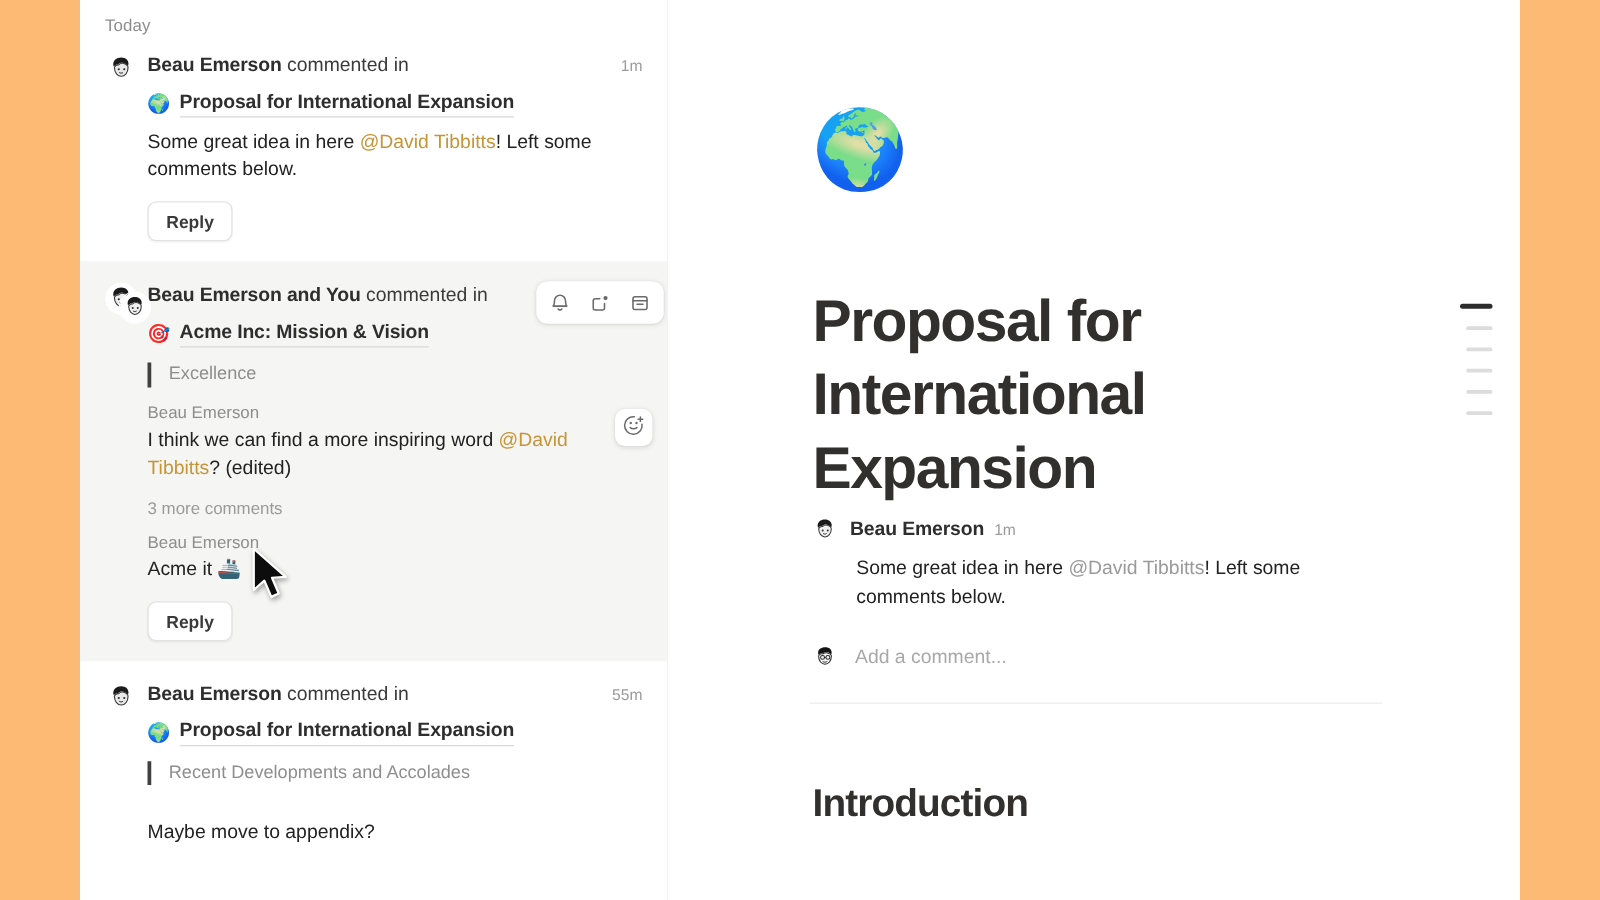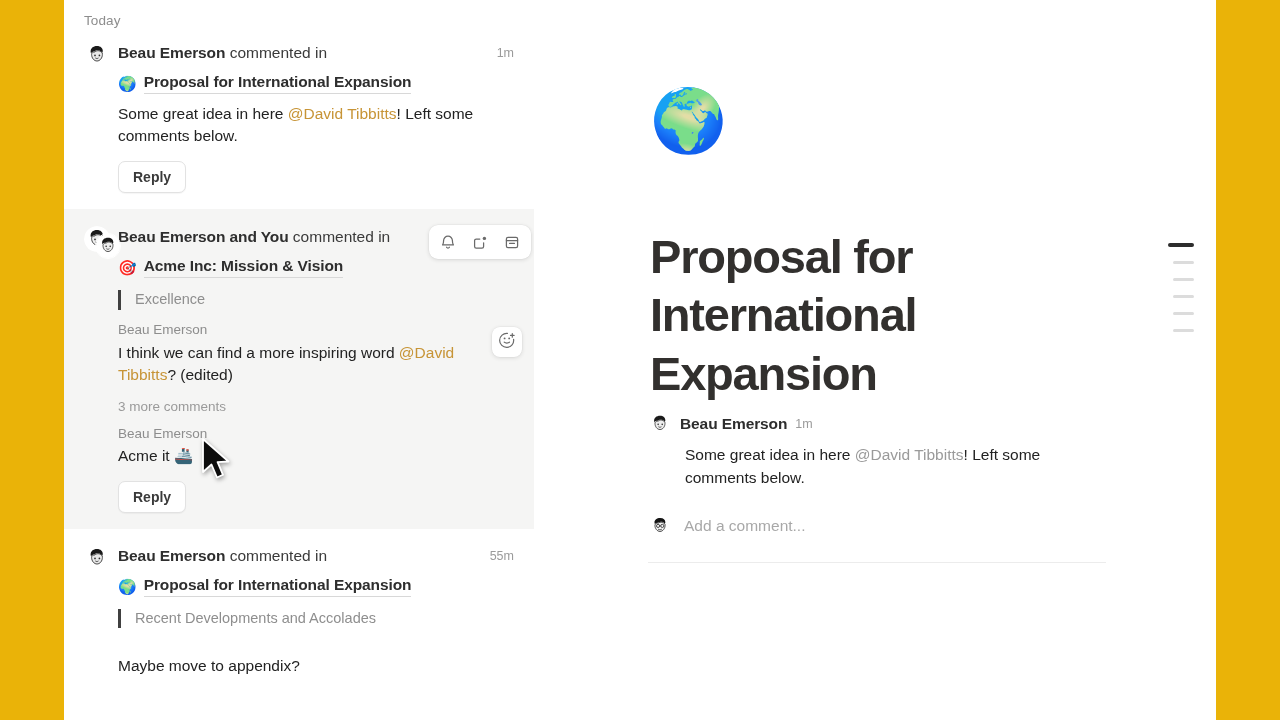--- a/index.html
+++ b/index.html
@@ -11,21 +11,21 @@
     height: 720px;
     overflow: hidden;
     background: #e8e8e6;
     font-family: "Liberation Sans", sans-serif;
     -webkit-font-smoothing: antialiased;
   }
   #app {
     position: relative;
     width: 1280px;
     height: 720px;
-    background: #eab308;
+    background: #fdba74;
   }
 
   
   .notif-panel {
     position: absolute;
     left: 64px;
     top: 0;
     width: 470px;
     height: 720px;
     background: #ffffff;
@@ -504,20 +504,21 @@
               <path d="M12.6 12.9h1.2" stroke="#2a2a2a" stroke-width=".8"></path>
               <path d="M11.2 16.6c.9.7 2.6.7 3.5 0" stroke="#2a2a2a" stroke-width=".8" fill="none" stroke-linecap="round"></path>
             </svg>
         </div>
         <span class="dc-add-placeholder">Add a comment...</span>
       </div>
 
       <div class="dc-divider"></div>
     </div>
 
+    <div class="doc-h2">Introduction</div>
 
     <div class="outline">
       <div class="bar active"></div>
       <div class="bar dim"></div>
       <div class="bar dim"></div>
       <div class="bar dim"></div>
       <div class="bar dim"></div>
       <div class="bar dim"></div>
     </div>
   </div>

